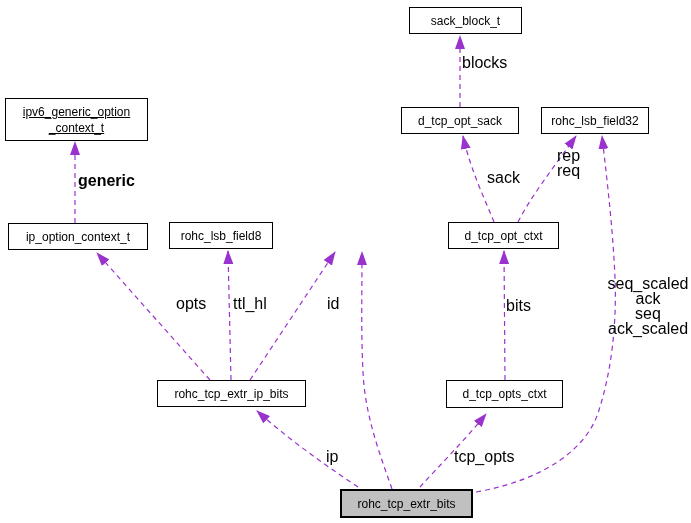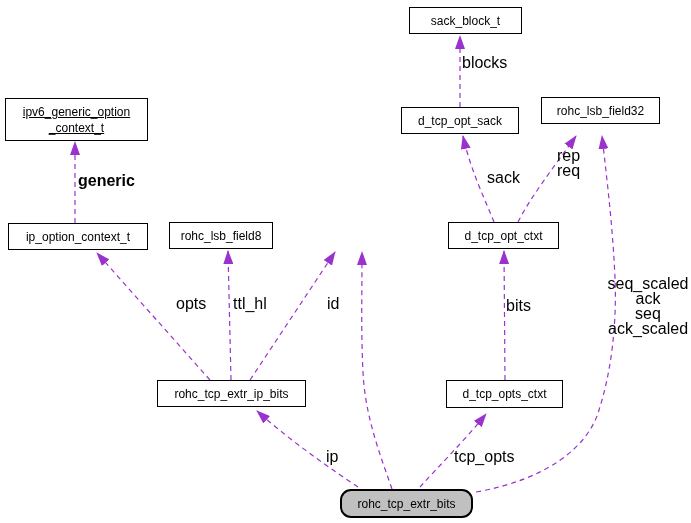--- a/index.html
+++ b/index.html
@@ -87,21 +87,21 @@
   </svg>
 
   <div class="node" style="left:409px; top:7px; width:113px; height:27px;">
     <span>sack_block_t</span>
   </div>
 
   <div class="node" style="left:401px; top:107px; width:118px; height:27px;">
     <span>d_tcp_opt_sack</span>
   </div>
 
-  <div class="node" style="left:541px; top:97px; width:119px; height:27px;">
+  <div class="node" style="left:541px; top:107px; width:108px; height:27px;">
     <span>rohc_lsb_field32</span>
   </div>
 
   <div class="node" style="left:5px; top:98px; width:143px; height:43px;text-decoration:underline;">
     <span>ipv6_generic_option</span>
     <span>_context_t</span>
   </div>
 
   <div class="node" style="left:8px; top:223px; width:140px; height:27px;">
     <span>ip_option_context_t</span>
@@ -117,21 +117,21 @@
   </div>
 
   <div class="node" style="left:157px; top:380px; width:149px; height:27px;">
     <span>rohc_tcp_extr_ip_bits</span>
   </div>
 
   <div class="node" style="left:446px; top:380px; width:117px; height:28px;">
     <span>d_tcp_opts_ctxt</span>
   </div>
 
-  <div class="node main" style="left:340px; top:489px; width:133px; height:29px;border-radius:11px;">
+  <div class="node main" style="left:340px; top:489px; width:133px; height:29px;">
     <span>rohc_tcp_extr_bits</span>
   </div>
 
   <div class="edge-label" style="left:462px; top:55px;">blocks</div>
 
   <div class="edge-label" style="left:487px; top:170px;">sack</div>
 
   <div class="edge-label" style="left:557px; top:148px;">
     <div>rep</div>
     <div>req</div>

